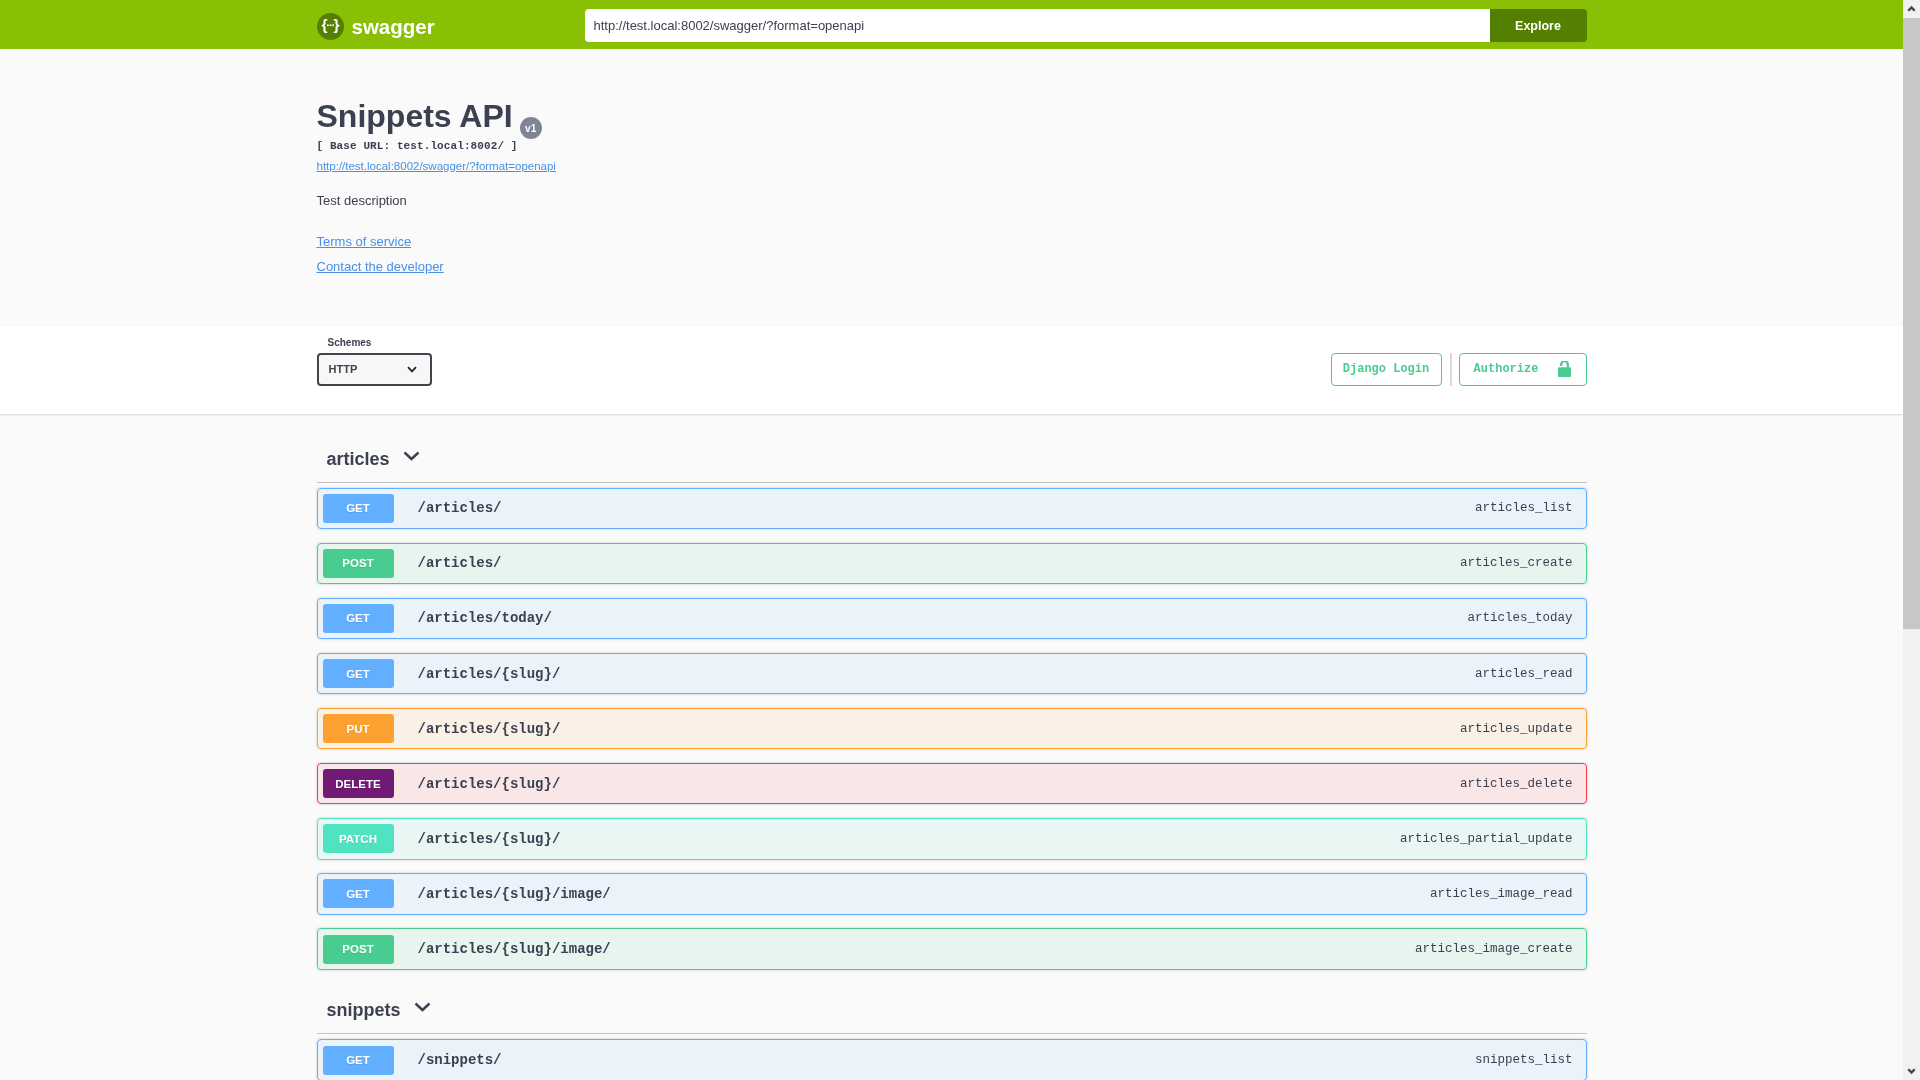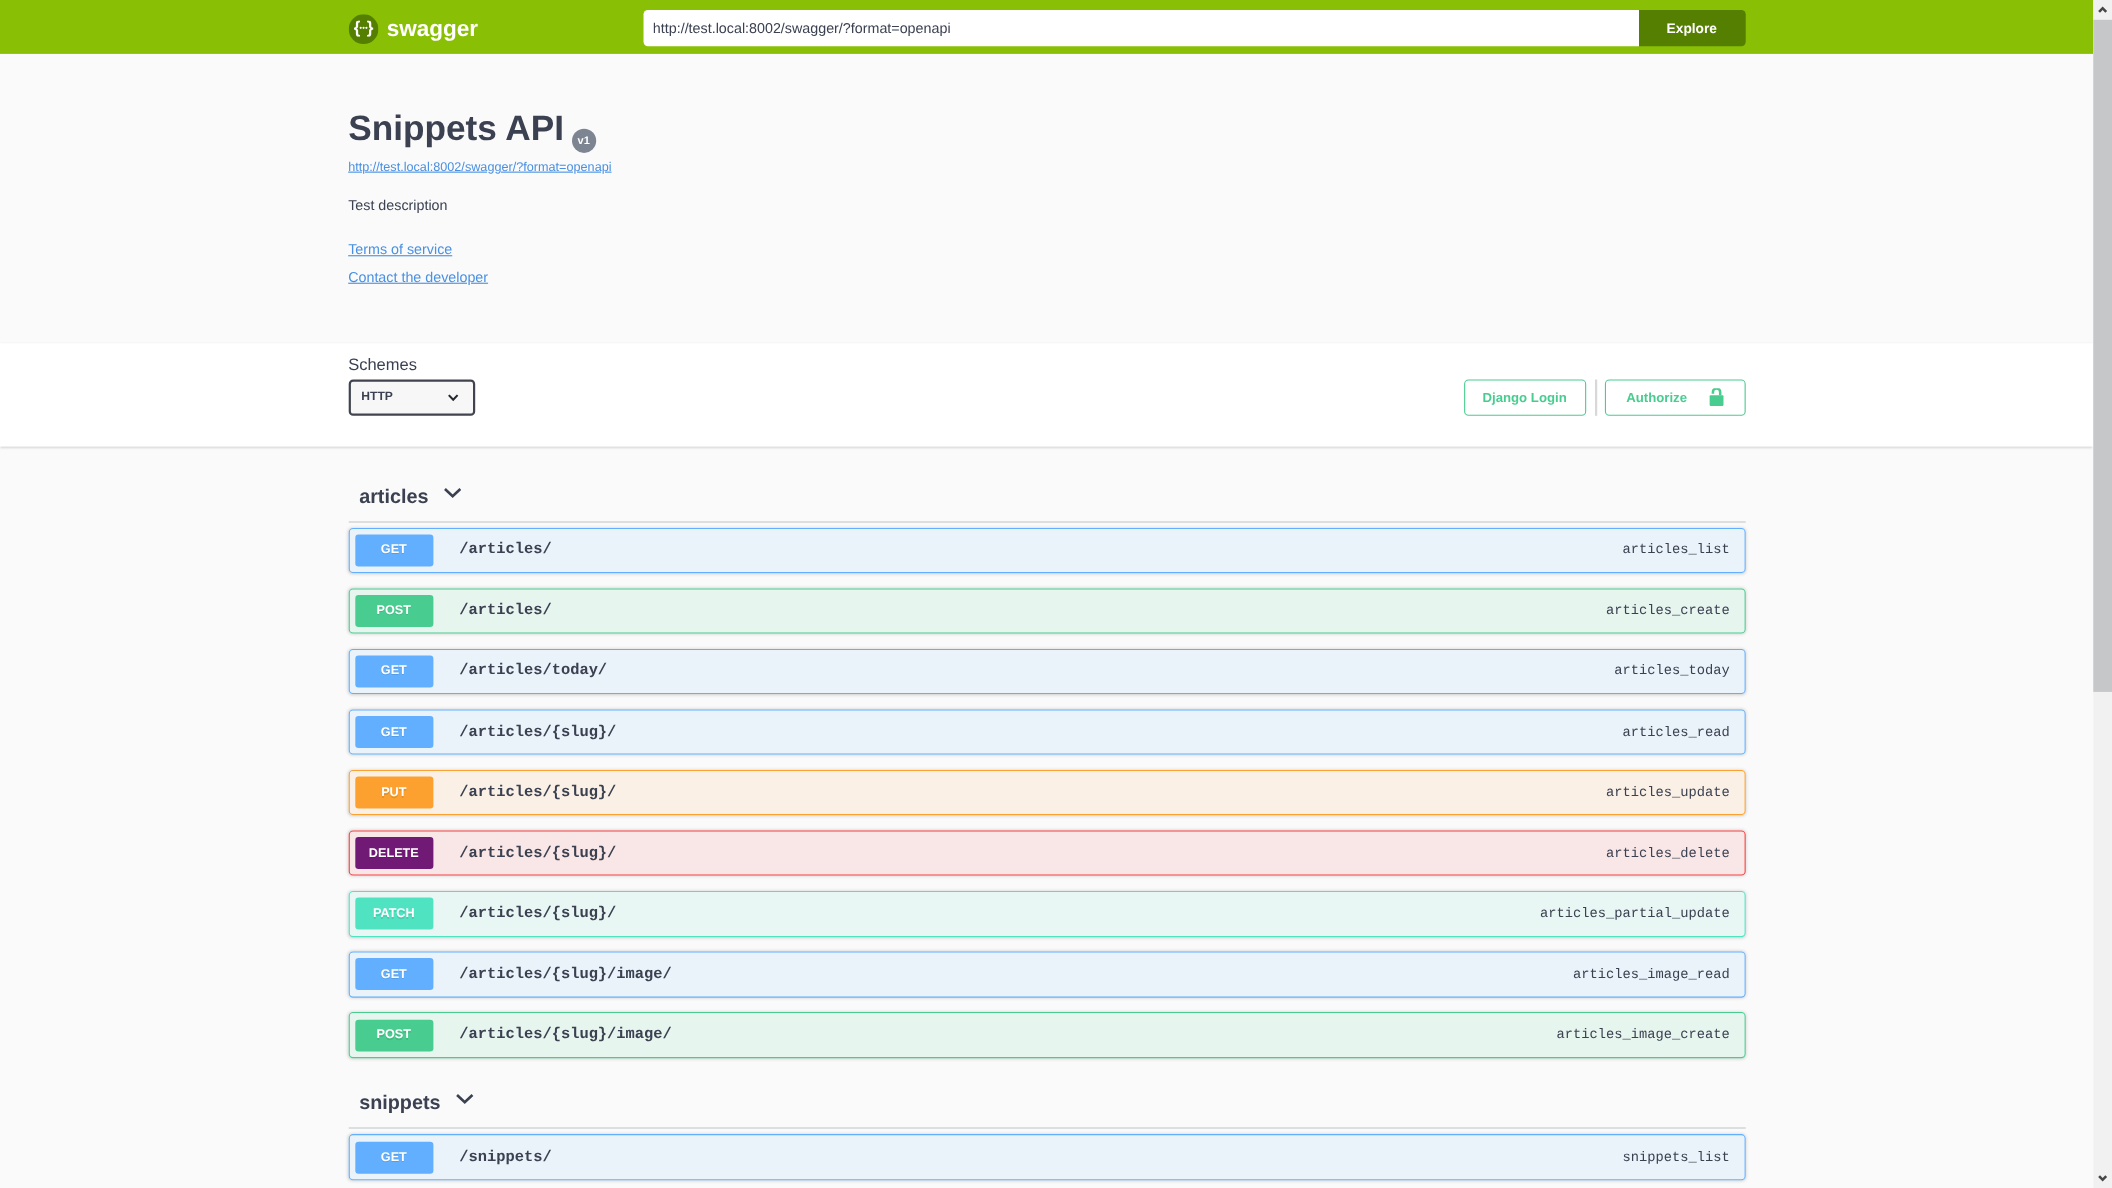--- a/index.html
+++ b/index.html
@@ -26,25 +26,25 @@
 .info a { color:#4990e2; text-decoration:underline; font-size:13px; }
 .main-link { display:inline-block; margin-top:8px; font-size:11.5px !important; }
 .descr { font-size:13px; margin-top:19px; }
 .info-link-row { margin-top:24px; }
 .info-link-row + .info-link-row { margin-top:7px; }
 .license { font-size:14px; margin-top:9px; }
 
 
 .scheme-container { background:#fff; box-shadow:0 1px 2px 0 rgba(0,0,0,.15); margin-top:50.5px; padding:11px 0 28px; }
 .scheme-container .wrapper { display:flex; align-items:flex-end; }
-.schemes-label { display:block; color:#3b4151; font-size:15px; font-weight:normal; margin:0 0 5px; }
+.schemes-label { display:block; color:#3b4151; font-size:10px; font-weight:bold; margin:0 11px 5px; }
 .schemes-select { width:115px; height:33px; background:#f7f7f7; border:2px solid #41444e; border-radius:4px; display:flex; align-items:center; font-size:11px; font-weight:bold; color:#3b4151; padding:0 10px; position:relative; }
 .schemes-select svg { position:absolute; right:13px; }
 .auth-wrapper { margin-left:auto; display:flex; align-items:center; }
-.btn-auth { height:33px; border:1px solid #49cc90; color:#49cc90; background:transparent; border-radius:4px; font-weight:bold; font-size:12px; font-family:Liberation Sans, sans-serif; display:flex; align-items:center; justify-content:center; }
+.btn-auth { height:33px; border:1px solid #49cc90; color:#49cc90; background:transparent; border-radius:4px; font-weight:bold; font-size:12px; font-family:Liberation Mono, monospace; display:flex; align-items:center; justify-content:center; }
 .btn-django { width:111px; }
 .btn-authorize { width:128px; display:flex; gap:20px; }
 .auth-divider { width:2px; height:33px; background:#d8d8d8; margin-left:8px; margin-right:7px; }
 
 
 .ops-wrap { padding-top:35px; }
 .opblock-tag { display:flex; align-items:center; font-size:18px; font-weight:bold; color:#3b4151; padding:0 20px 13px 10px; border-bottom:1px solid rgba(59,65,81,.3); line-height:20px; }
 .opblock-tag svg { margin-left:13px; position:relative; top:-3px; }
 .opblocks { padding-top:5px; }
 .opblock { border-radius:4px; margin:0 0 13.6px; box-shadow:0 0 3px rgba(0,0,0,.19); height:41.5px; display:flex; align-items:center; padding:0 5px; border:1px solid #000; }
@@ -85,20 +85,21 @@
       </div>
       <div class="dl-form">
         <input class="dl-input" value="http://test.local:8002/swagger/?format=openapi" style="">
         <button class="dl-btn">Explore</button>
       </div>
     </div>
   </div>
 
   <div class="wrapper info">
     <div class="title-row" style="height:38px;"><span class="title">Snippets API</span><span class="ver-badge">v1</span></div>
+    <div class="base-url">[ Base URL: test.local:8002/ ]</div>
     <a class="main-link" href="#">http://test.local:8002/swagger/?format=openapi</a>
     <div class="descr">Test description</div>
     <div class="info-link-row"><a href="#">Terms of service</a></div>
     <div class="info-link-row"><a href="#">Contact the developer</a></div>
   </div>
 
   <div class="scheme-container">
     <div class="wrapper">
       <div>
         <span class="schemes-label">Schemes</span>

